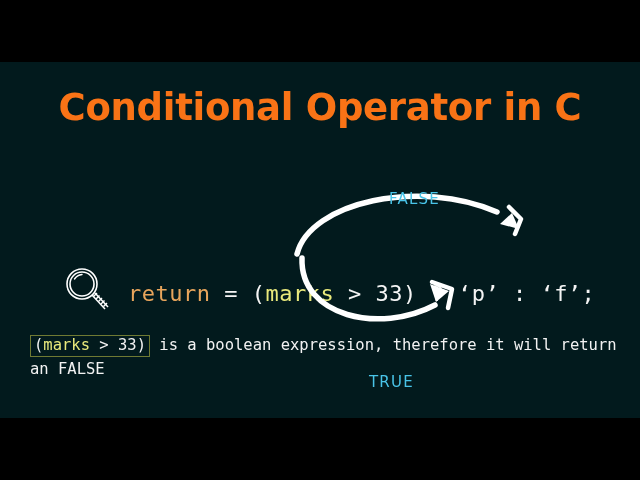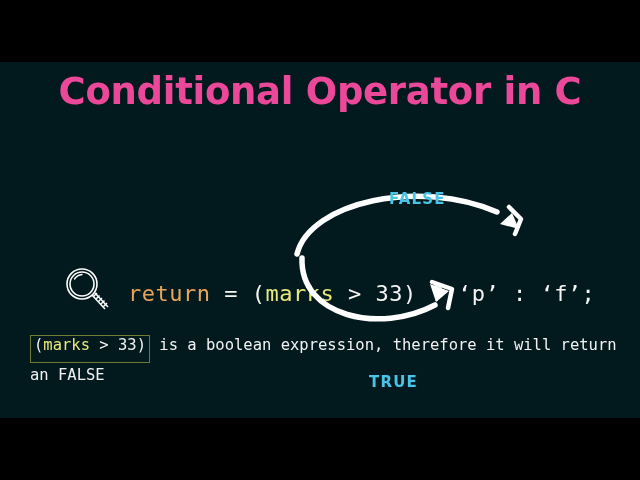--- a/index.html
+++ b/index.html
@@ -23,24 +23,24 @@
     width: 640px;
     height: 356px;
     background: #021a1d;
     overflow: hidden;
   }
 
   
   #title {
     position: absolute;
     left: 0;
-    top: 8px;
+    top: 24px;
     width: 640px;
     text-align: center;
-    color: #ec4899;
+    color: #f97316;
     font-family: "DejaVu Sans", sans-serif;
     font-weight: bold;
     font-size: 37px;
     letter-spacing: -0.3px;
     white-space: nowrap;
   }
 
   
   #magnifier {
     position: absolute;
@@ -63,21 +63,21 @@
   }
   .tok-var { color: #e8a55c; }
   .tok-ident { color: #e9e97c; }
   .tok-plain { color: #f4f4f4; }
 
   
   .branch-label {
     position: absolute;
     color: #49c4e8;
     font-family: "DejaVu Sans", sans-serif;
-    font-weight: bold;
+    font-weight: normal;
     font-size: 15px;
     letter-spacing: 1.2px;
   }
   #label-false { left: 389px; top: 128px; }
   #label-true  { left: 369px; top: 311px; }
 
   
   #arrow-false, #arrow-true {
     position: absolute;
     left: 0; top: 0;
@@ -93,21 +93,21 @@
     width: 592px;
     font-family: "DejaVu Sans Mono", monospace;
     font-size: 15.5px;
     line-height: 24px;
     color: #f2f2f2;
     white-space: pre-wrap;
   }
   #caption-chip {
     display: inline-block;
     border: 1px solid #6f7a33;
-    padding: 1px 3px 8px 3px;
+    padding: 1px 3px 2px 3px;
     color: #f2f2f2;
     line-height: 17px;
     vertical-align: baseline;
   }
   .chip-ident { color: #e9e97c; }
 </style>
 </head>
 <body>
 
 <div id="screen">

